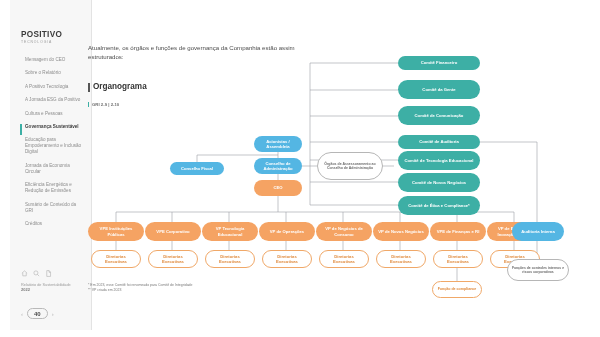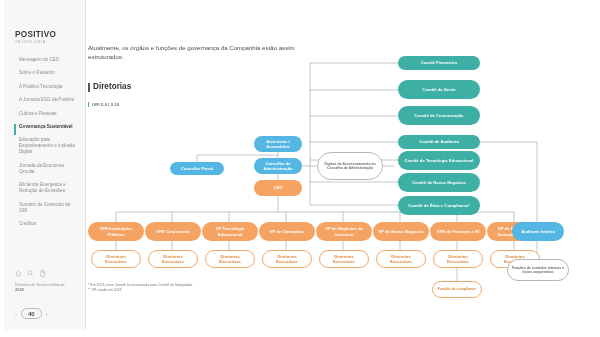--- a/index.html
+++ b/index.html
@@ -6,21 +6,21 @@
   html, body {
     width: 600px; height: 337px;
     font-family: "Liberation Sans", sans-serif;
     background: #ffffff;
     overflow: hidden;
   }
   #page { position: relative; width: 600px; height: 337px; background:#fff; }
 
   
   #sidebar {
-    position: absolute; left:4px; top:0; width:82px; height:330px;
+    position: absolute; left:10px; top:0; width:82px; height:330px;
     background:#f7f7f7; border-right:1px solid #e3e3e3;
   }
   .brand { position:absolute; left:11px; top:30px; }
   .brand-name { font-size:8.2px; font-weight:bold; color:#3b3b3b; letter-spacing:0.3px; }
   .brand-sub  { font-size:3.4px; color:#9a9a9a; letter-spacing:0.9px; margin-top:1px; }
 
   .menu { position:absolute; left:11px; top:57px; width:64px; }
   .menu-item {
     position:relative; font-size:4.6px; line-height:6px; color:#8d8d8d;
     padding:0 0 0 4px; margin-bottom:7.4px; cursor:pointer;
@@ -148,21 +148,21 @@
     <div class="pager">
       <span class="pg-arrow">‹</span>
       <span class="pg-num">40</span>
       <span class="pg-arrow">›</span>
     </div>
   </div>
 
   <div id="main">
 
     <div class="intro">Atualmente, os órgãos e funções de governança da Companhia estão assim estruturados:</div>
-    <div class="section-title">Diretorias</div>
+    <div class="section-title">Organograma</div>
     <div class="gri">GRI 2-9 | 2-10</div>
 
     <div id="chart">
 
       <svg id="lines" viewBox="0 0 518 337">
         <g stroke="#9aa0a6" stroke-width="0.6" fill="none">
 
           <path d="M196,152 L196,158"></path>
 
           <path d="M196,155 L115,155 L115,162"></path>

